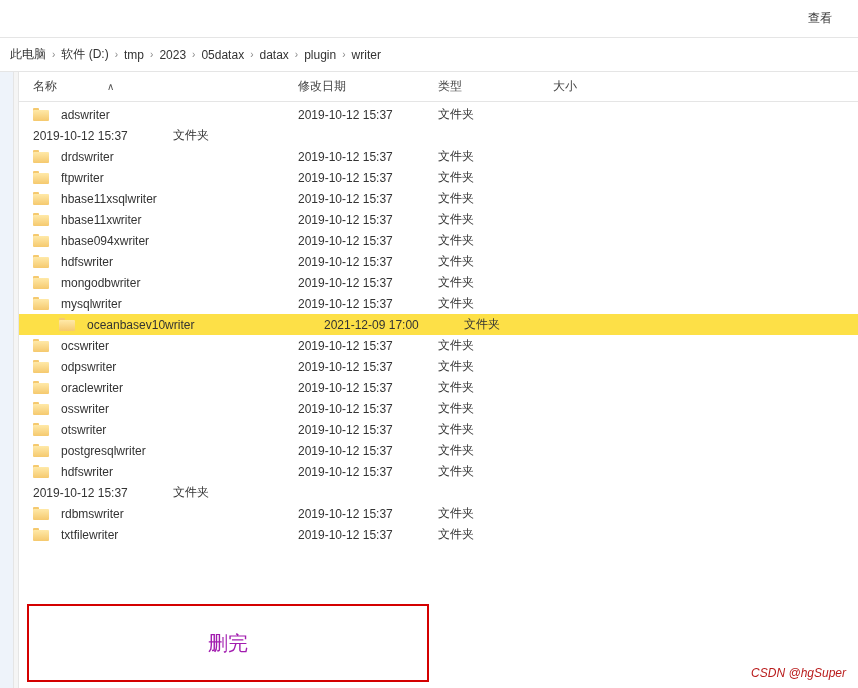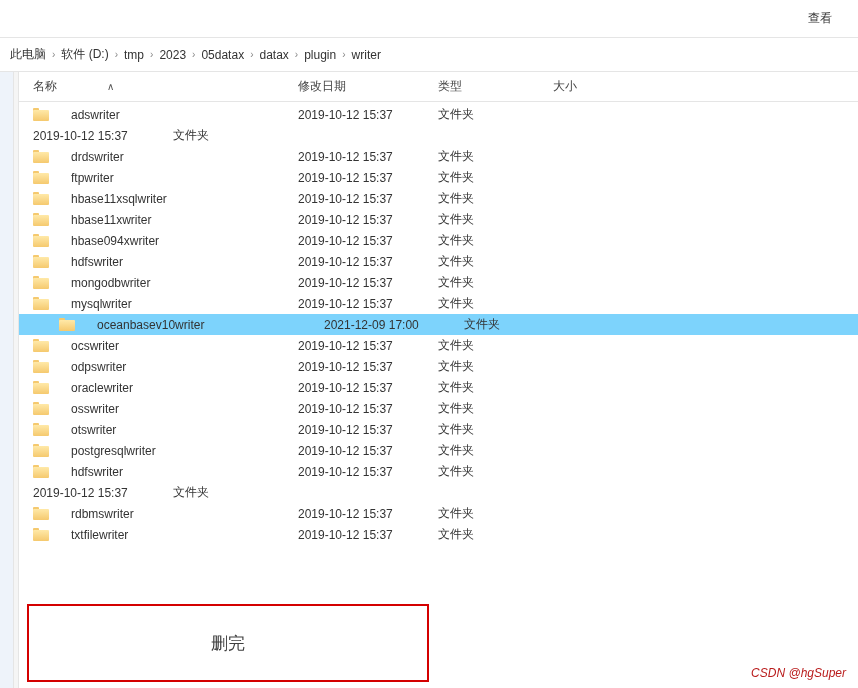--- a/index.html
+++ b/index.html
@@ -75,27 +75,27 @@
       padding-top: 2px;
     }
     .file-row {
       display: flex;
       padding: 2px 14px;
       align-items: center;
       height: 21px;
       cursor: default;
     }
     .file-row.selected {
-      background: #7dd3fc;
+      background: #fde047;
       padding-left: 40px;
     }
     .file-row .col-name {
       display: flex;
       align-items: center;
-      gap: 22px;
+      gap: 12px;
     }
     .folder-icon {
       width: 16px;
       height: 13px;
       display: inline-block;
       position: relative;
       flex-shrink: 0;
     }
     .folder-icon::before {
       content: "";
@@ -118,22 +118,22 @@
       left: 8px;
       bottom: 8px;
       width: 402px;
       height: 78px;
       border: 2px solid #d40000;
       display: flex;
       align-items: center;
       justify-content: center;
     }
     .annotation-text {
-      color: #404040;
-      font-size: 17px;
+      color: #a21caf;
+      font-size: 20px;
       font-family: "SimSun", serif;
     }
     .watermark {
       position: absolute;
       right: 12px;
       bottom: 8px;
       color: #b91c1c;
       font-size: 12px;
       font-style: italic;
     }

